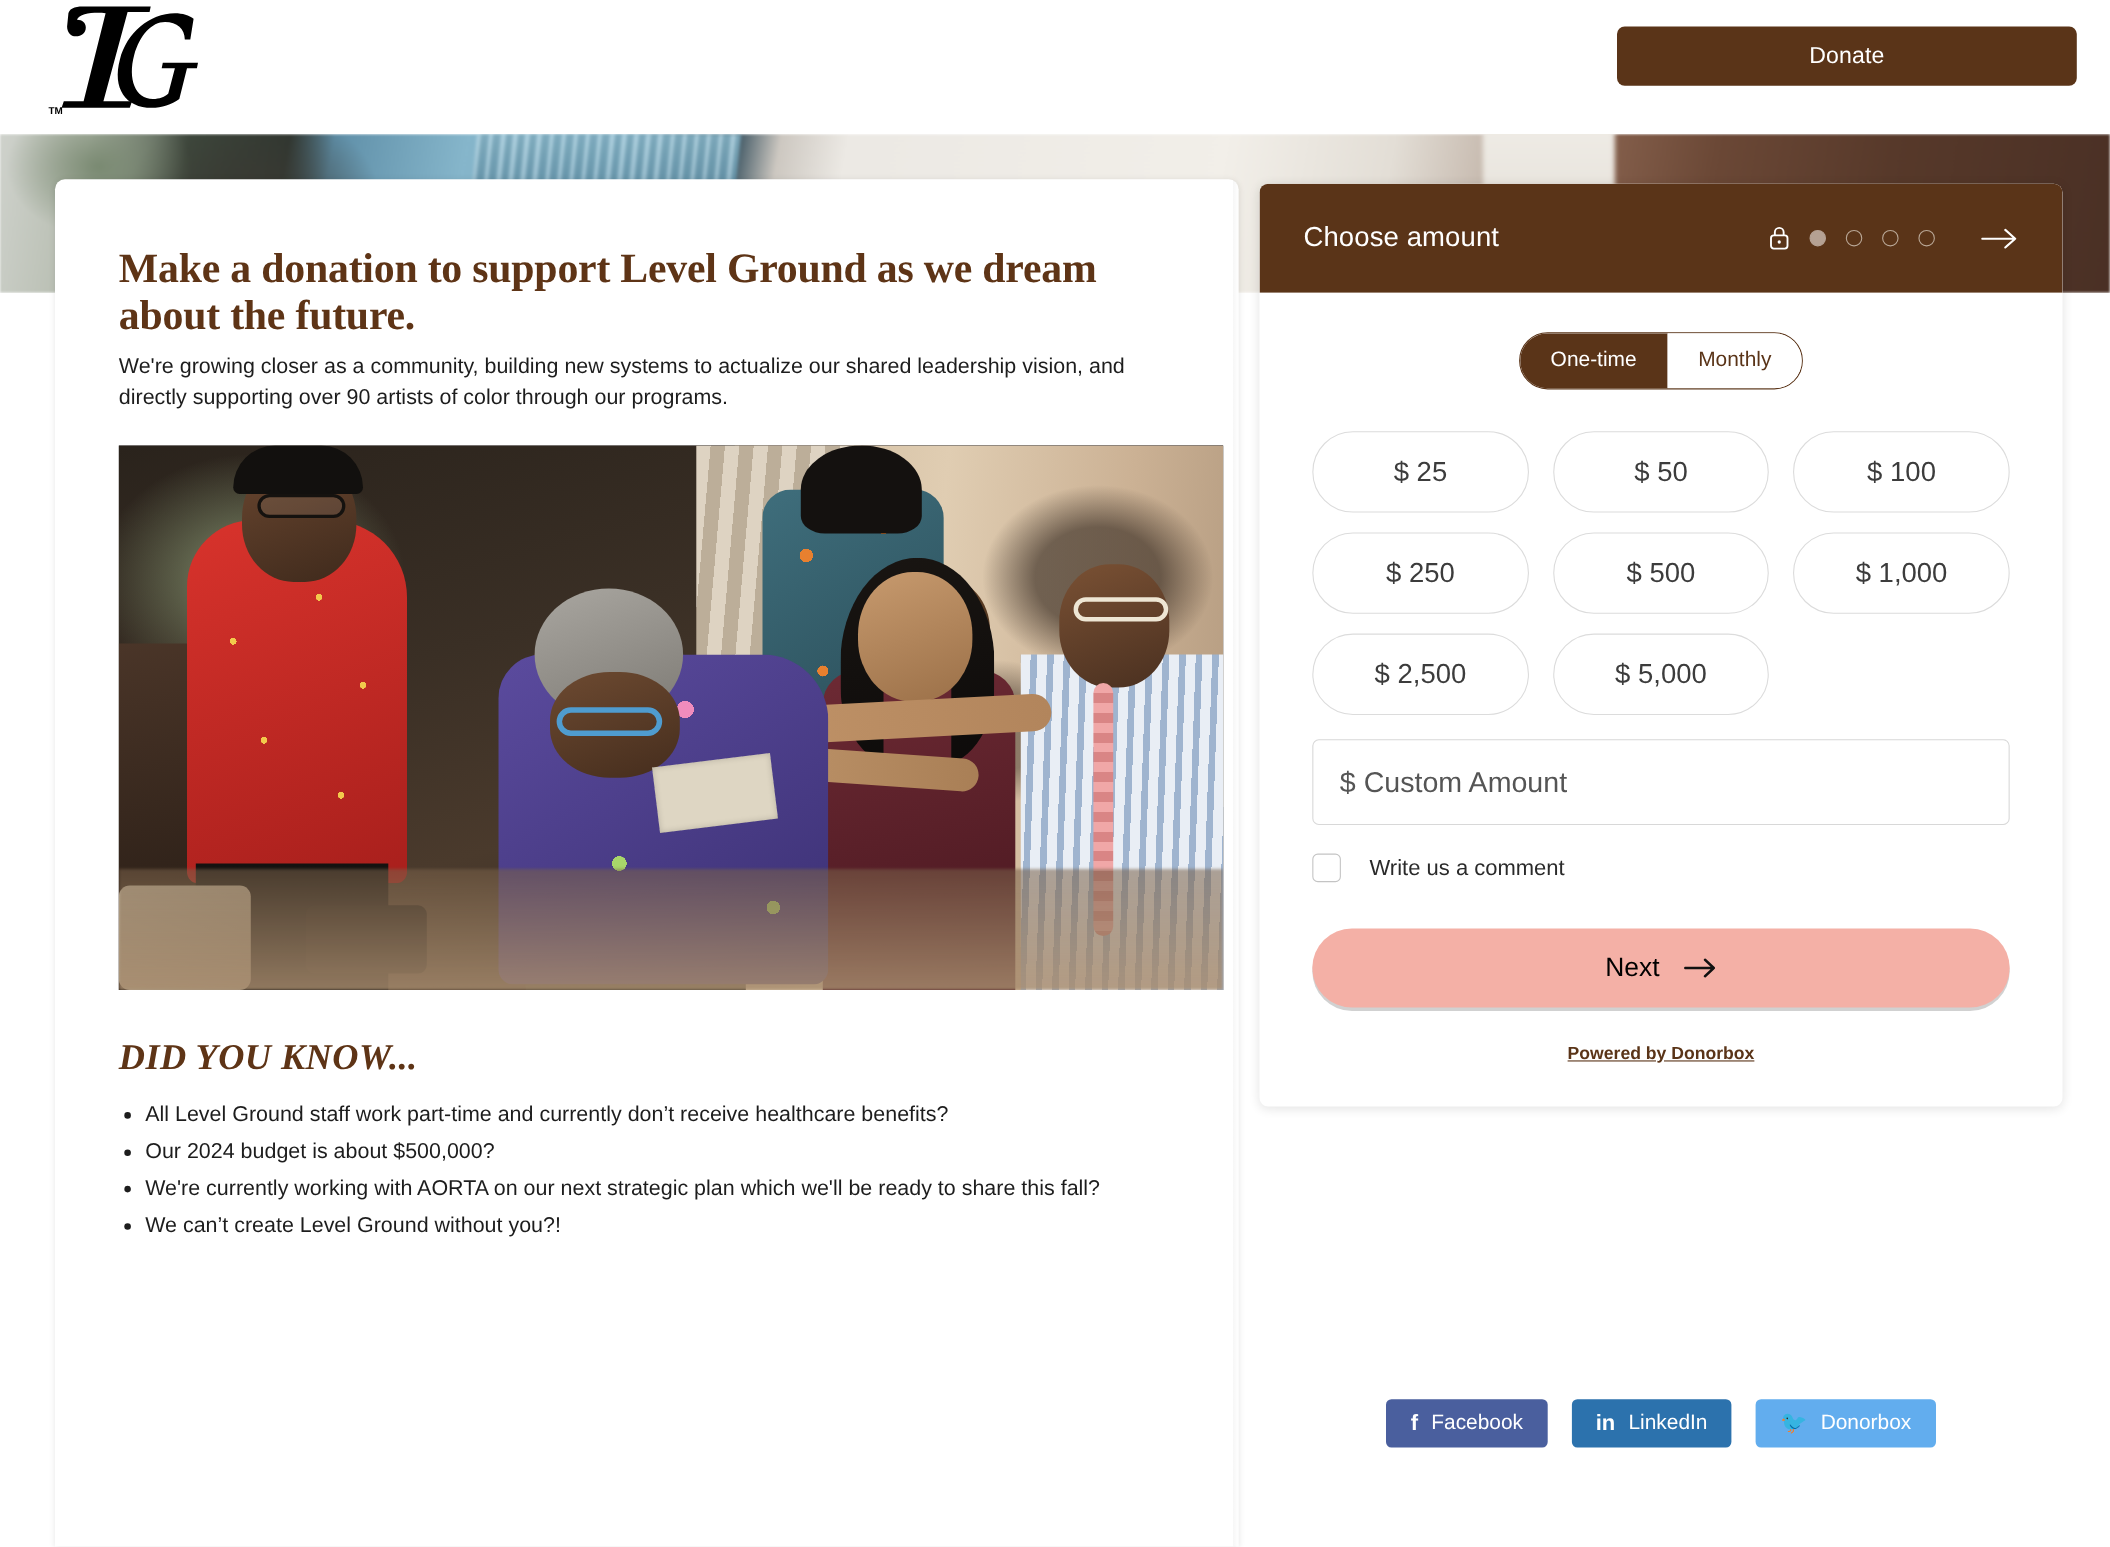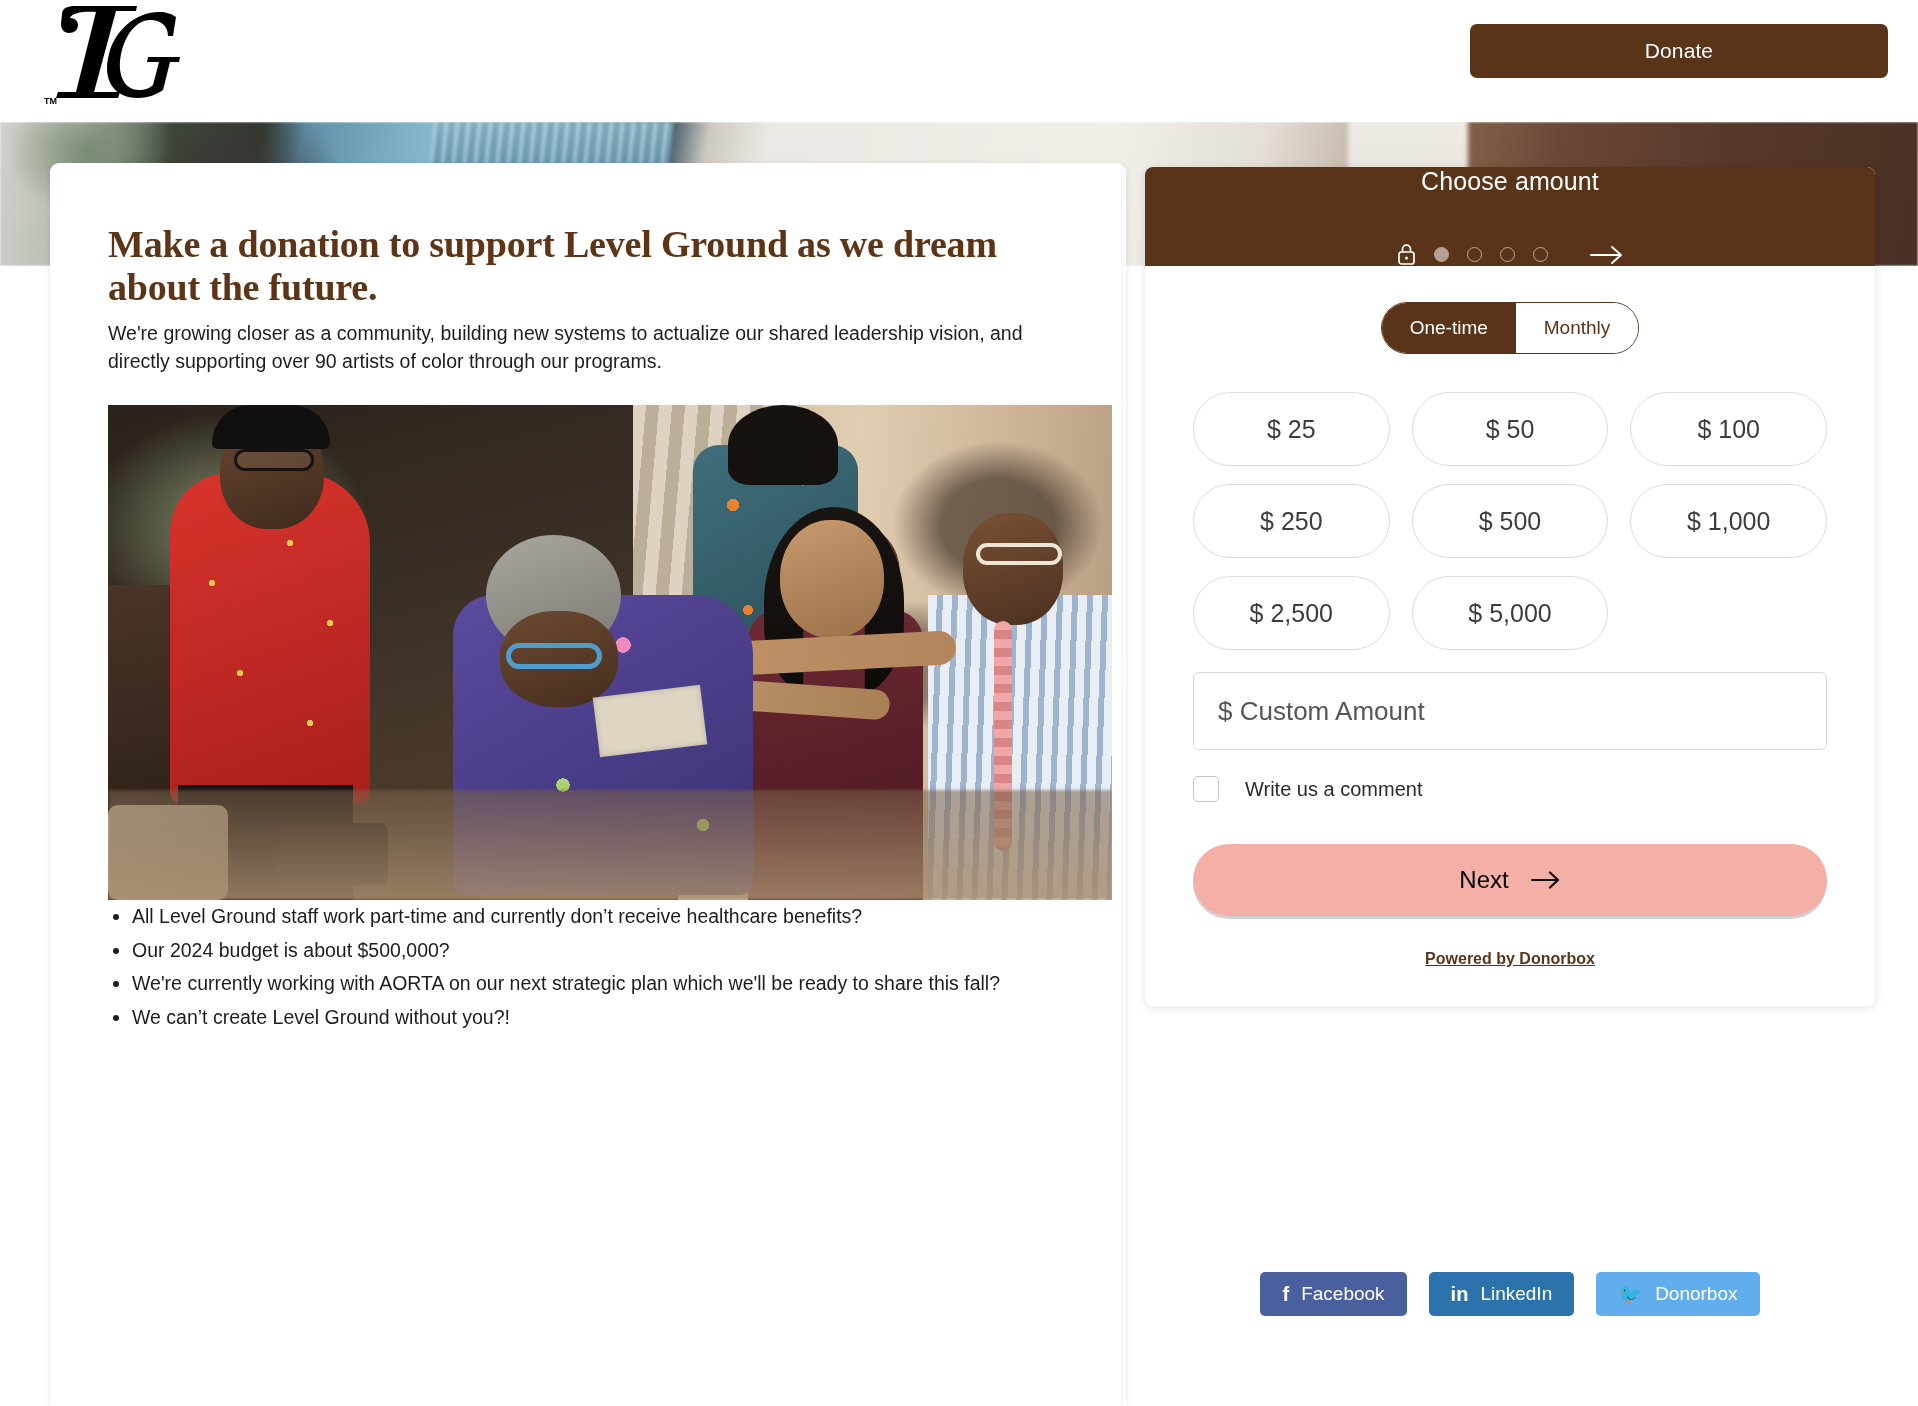--- a/index.html
+++ b/index.html
@@ -340,21 +340,20 @@
     border-radius: 8px;
     box-shadow: 0 2px 10px rgba(0,0,0,.11);
     overflow: hidden;
     z-index: 30;
   }
   .db-header {
     height: 99px;
     background: #5A3418;
     display: flex; align-items: center;
     padding: 0 40px;
-    flex-direction: column;
   }
   .db-title {
     color: #ffffff;
     font-size: 25px; font-weight: 400;
     letter-spacing: .1px;
     flex: 1;
   }
   .db-steps { display: flex; align-items: center; gap: 18px; }
   .lock-icon { display: block; }
   .step-dot {
@@ -524,20 +523,21 @@
         <div class="fig-floral"></div>
         <div class="head-beanie"></div>
         <div class="face-beanie"></div>
         <div class="glass-blue"></div>
         <div class="mailer"></div>
         <div class="purse"></div>
         <div class="bag-left"></div>
         <div class="cp-floor"></div>
       </div>
 
+      <h2 class="dyk-heading">DID YOU KNOW...</h2>
       <ul class="dyk-list">
         <li>All Level Ground staff work part-time and currently don’t receive healthcare benefits?</li>
         <li>Our 2024 budget is about  $500,000?</li>
         <li>We're currently working with AORTA on our next strategic plan which we'll be ready to share this fall?</li>
         <li>We can’t create Level Ground without you?!</li>
       </ul>
     </div>
     <div class="card-scroll-edge"></div>
   </div>
 

